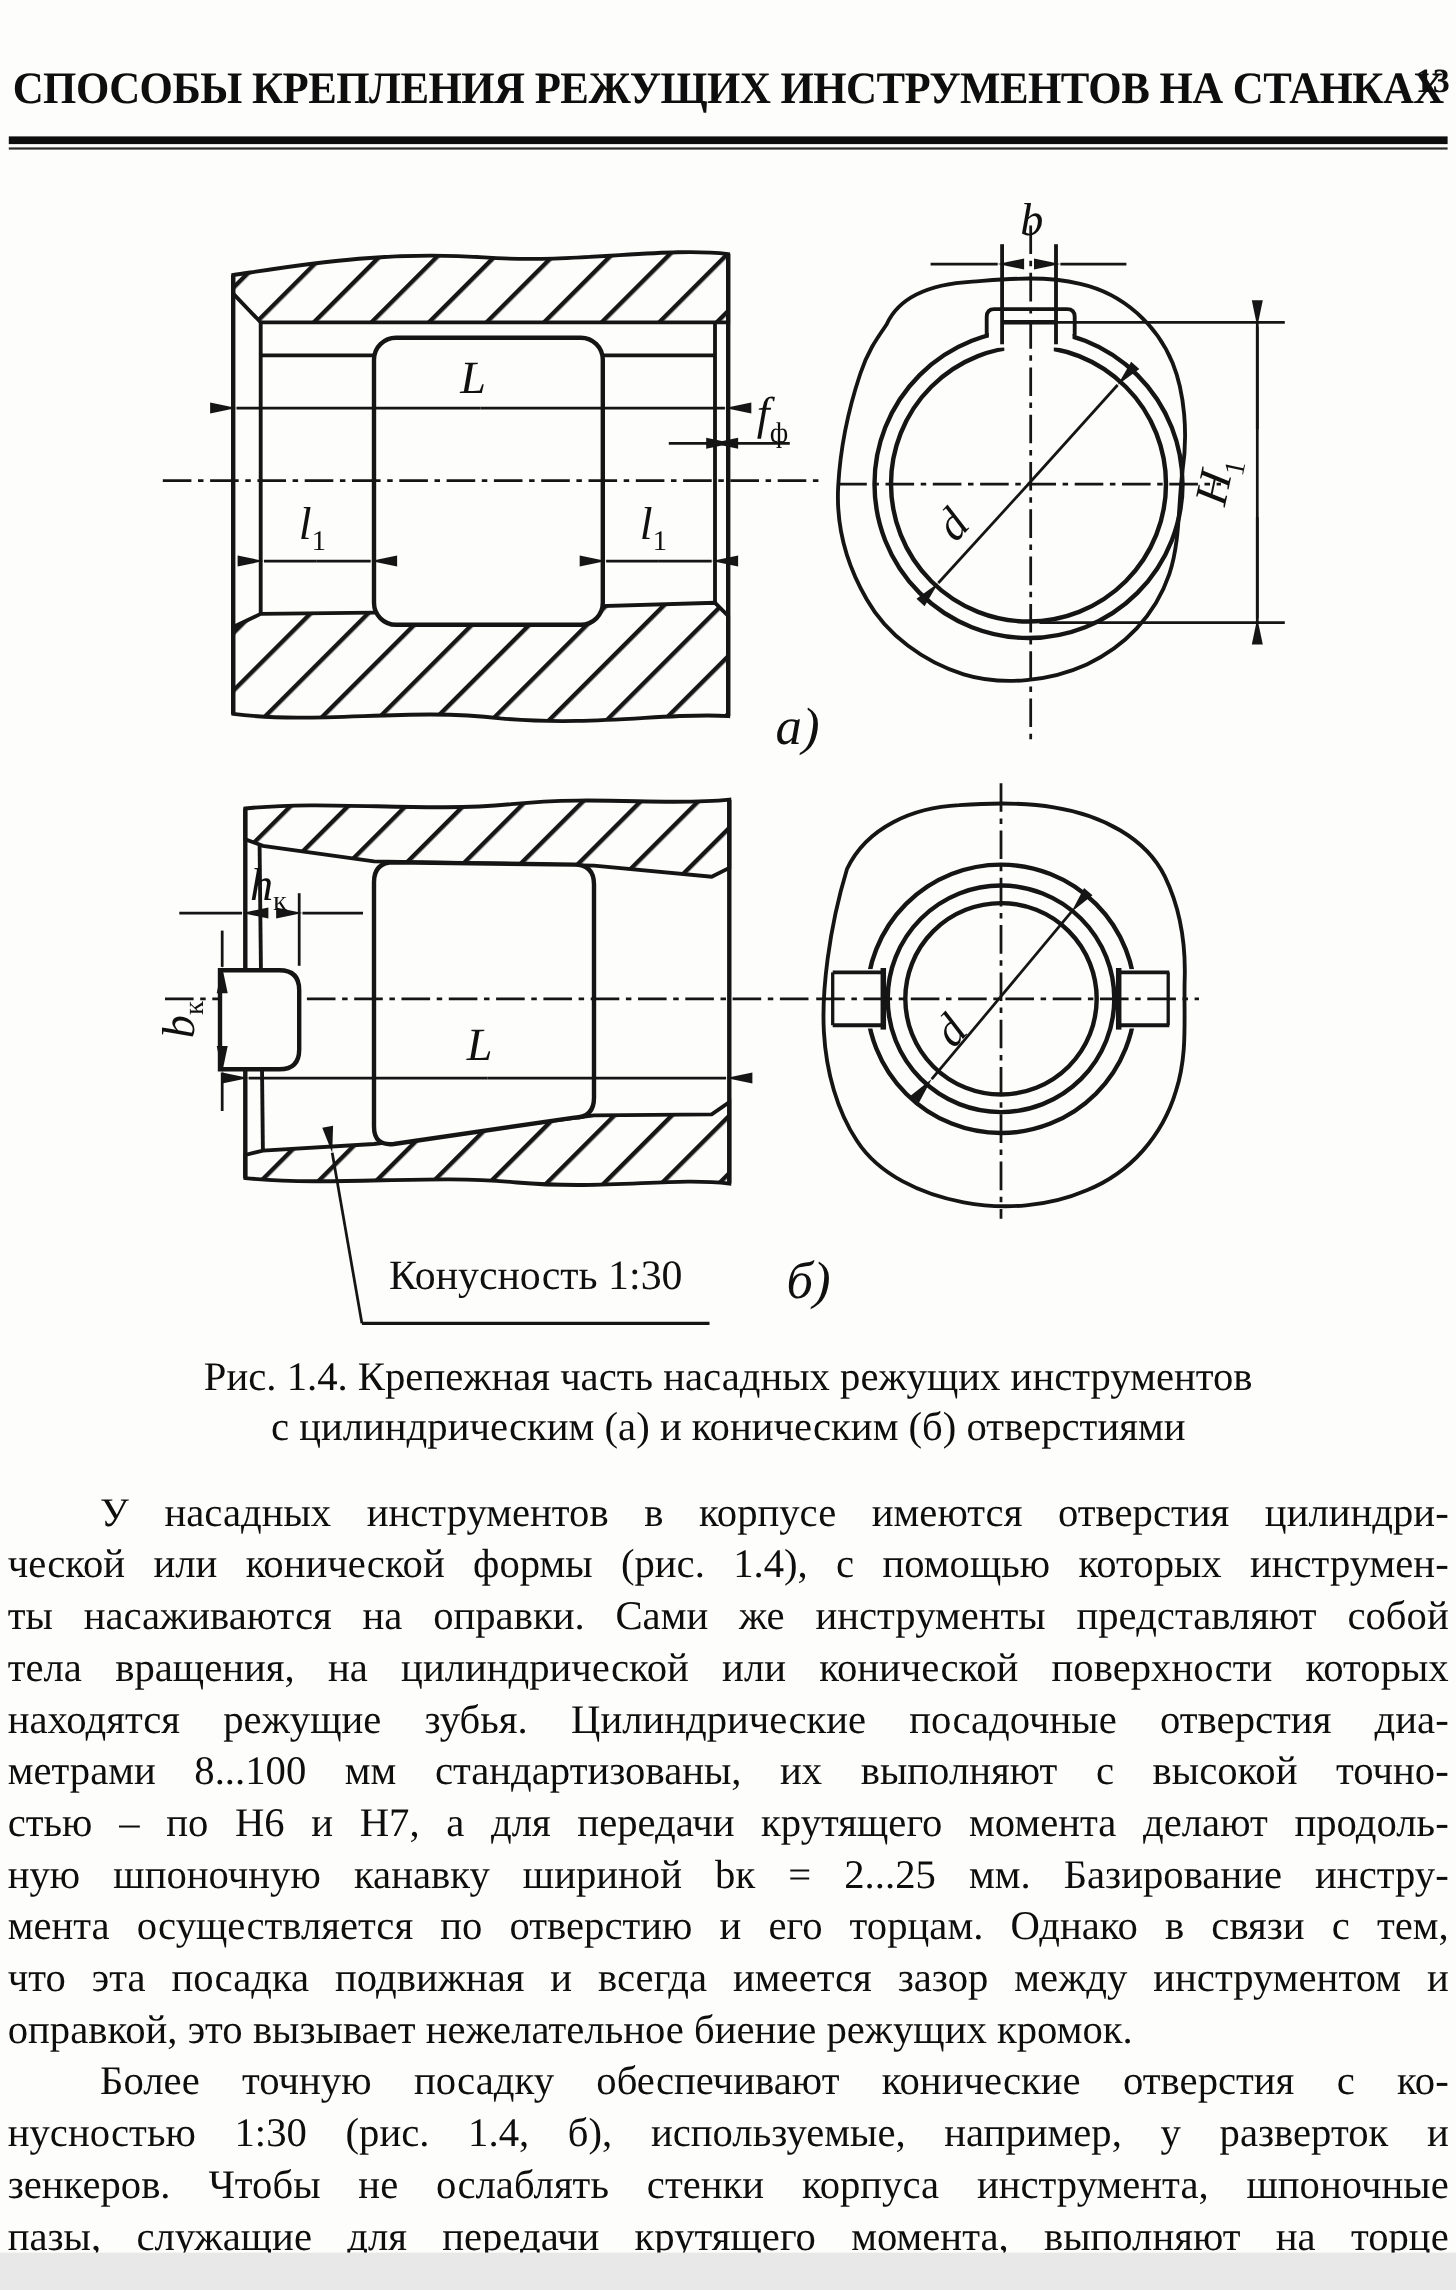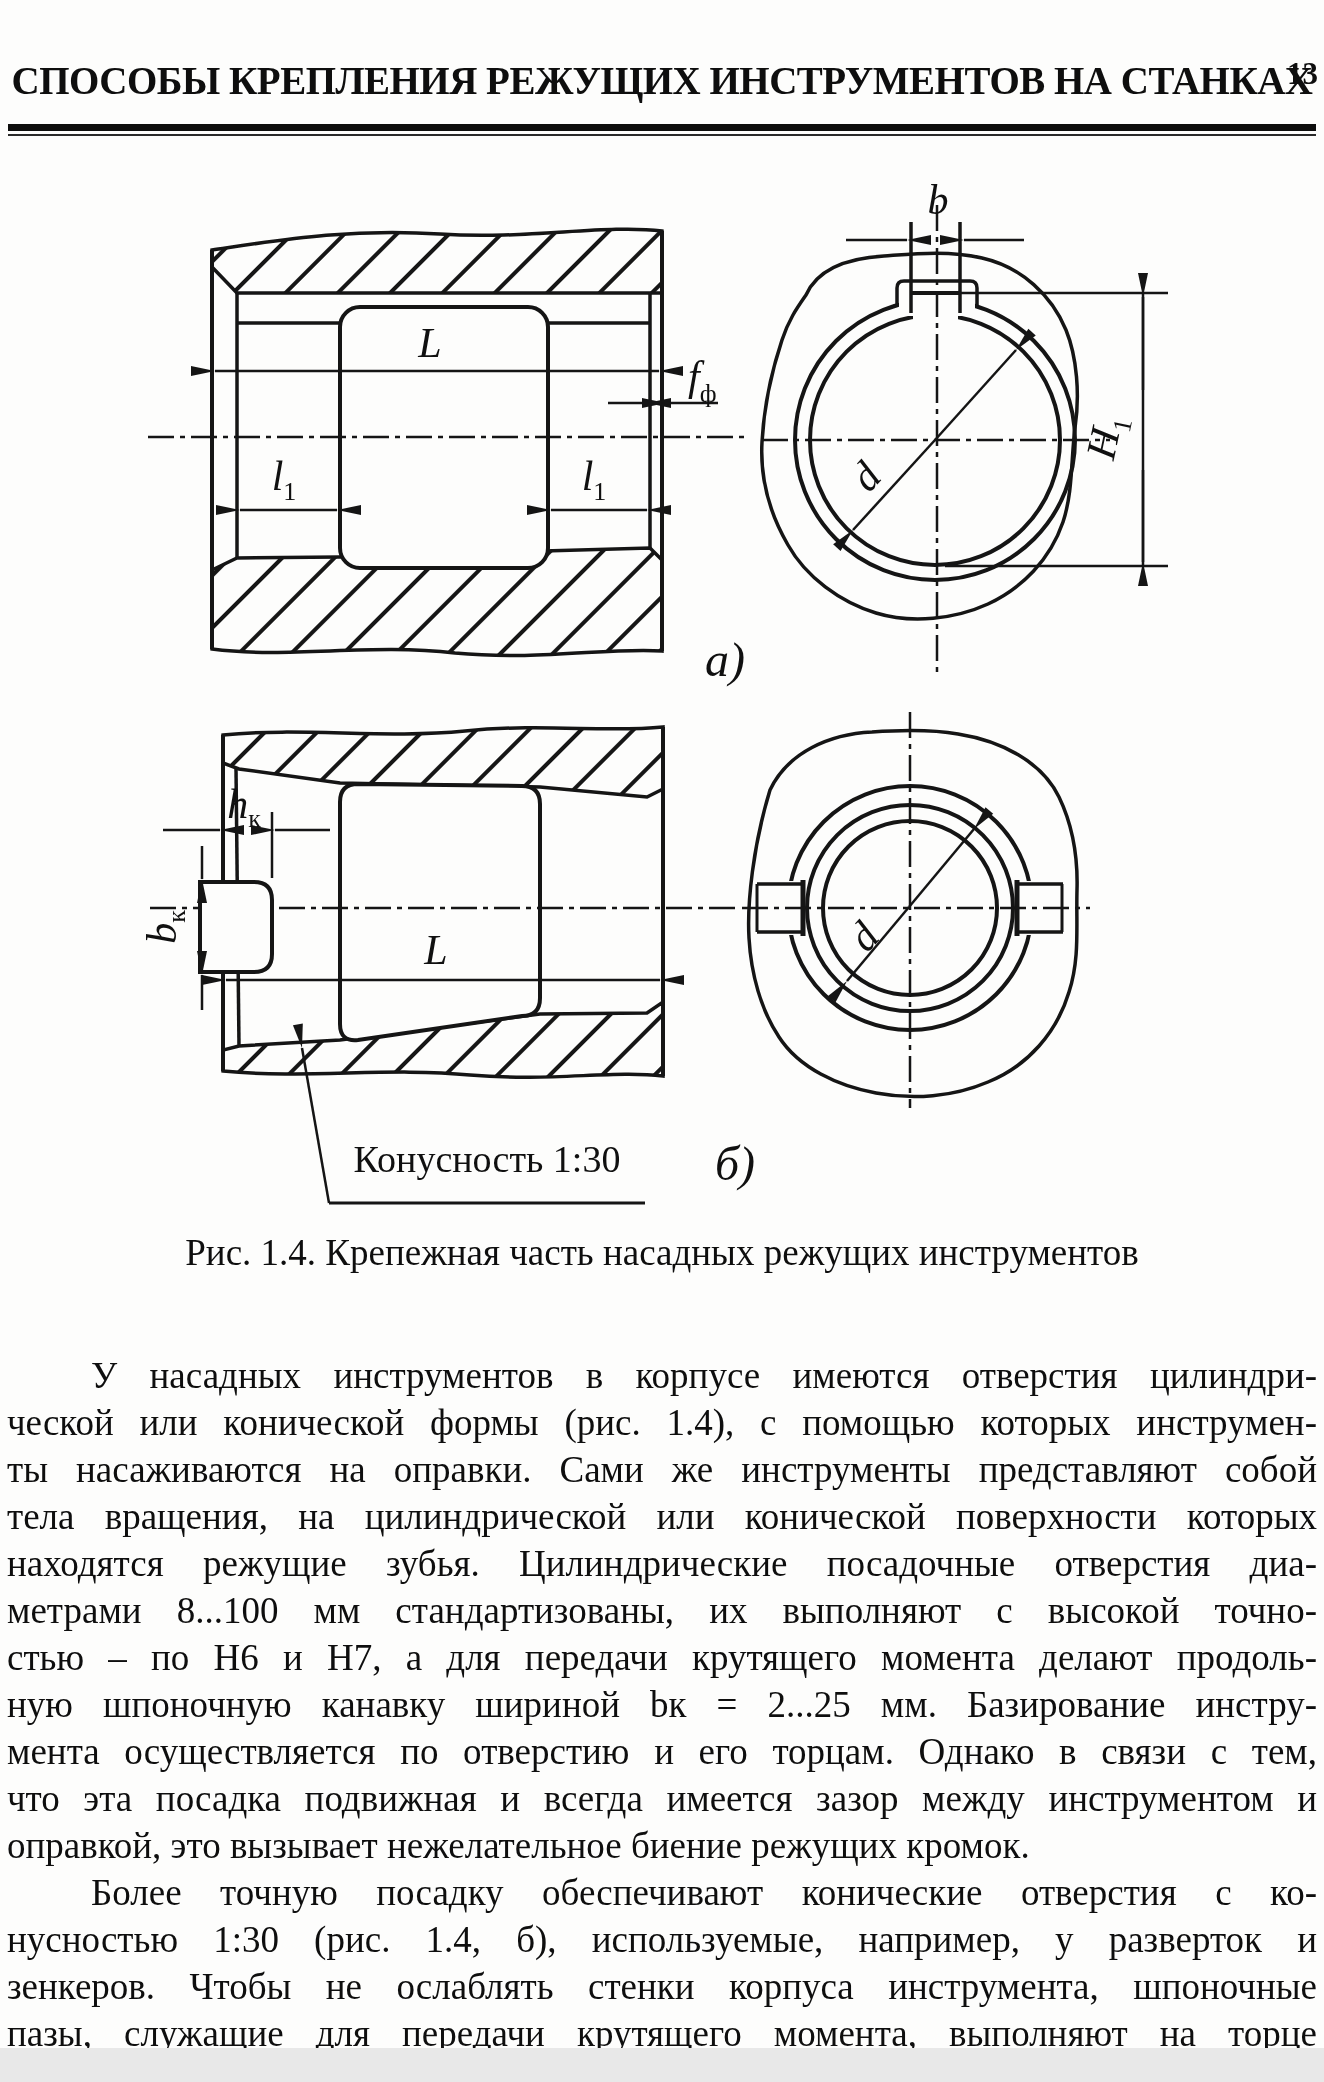--- a/index.html
+++ b/index.html
@@ -154,20 +154,21 @@
       <line x1="1062" y1="884" x2="1062" y2="932" stroke-width="3"></line>
       <line x1="909" y1="907" x2="847" y2="981" stroke-width="2.5" marker-end="url(#ar)"></line>
       <line x1="909" y1="907" x2="974" y2="829" stroke-width="2.5" marker-end="url(#ar)"></line>
       <line x1="742" y1="908" x2="1090" y2="908" stroke-width="2.5" stroke-dasharray="26 6 5 6"></line>
       <line x1="910" y1="712" x2="910" y2="1108" stroke-width="2.5" stroke-dasharray="26 6 5 6"></line>
     </g>
     <text class="dim" x="874" y="946" text-anchor="middle" transform="rotate(-48 874 946)">d</text>
   </svg>
 
   <div class="cap" id="cap1">Рис. 1.4. Крепежная часть насадных режущих инструментов</div>
+  <div class="cap" id="cap2">с цилиндрическим (а) и коническим (б) отверстиями</div>
 
   <div id="bodytext">
     <div class="bline bline-first">У насадных инструментов в корпусе имеются отверстия цилиндри-</div>
     <div class="bline">ческой или конической формы (рис. 1.4), с помощью которых инструмен-</div>
     <div class="bline">ты насаживаются на оправки. Сами же инструменты представляют собой</div>
     <div class="bline">тела вращения, на цилиндрической или конической поверхности которых</div>
     <div class="bline">находятся режущие зубья. Цилиндрические посадочные отверстия диа-</div>
     <div class="bline">метрами 8...100 мм стандартизованы, их выполняют с высокой точно-</div>
     <div class="bline">стью – по Н6 и Н7, а для передачи крутящего момента делают продоль-</div>
     <div class="bline">ную шпоночную канавку шириной bк = 2...25 мм. Базирование инстру-</div>

